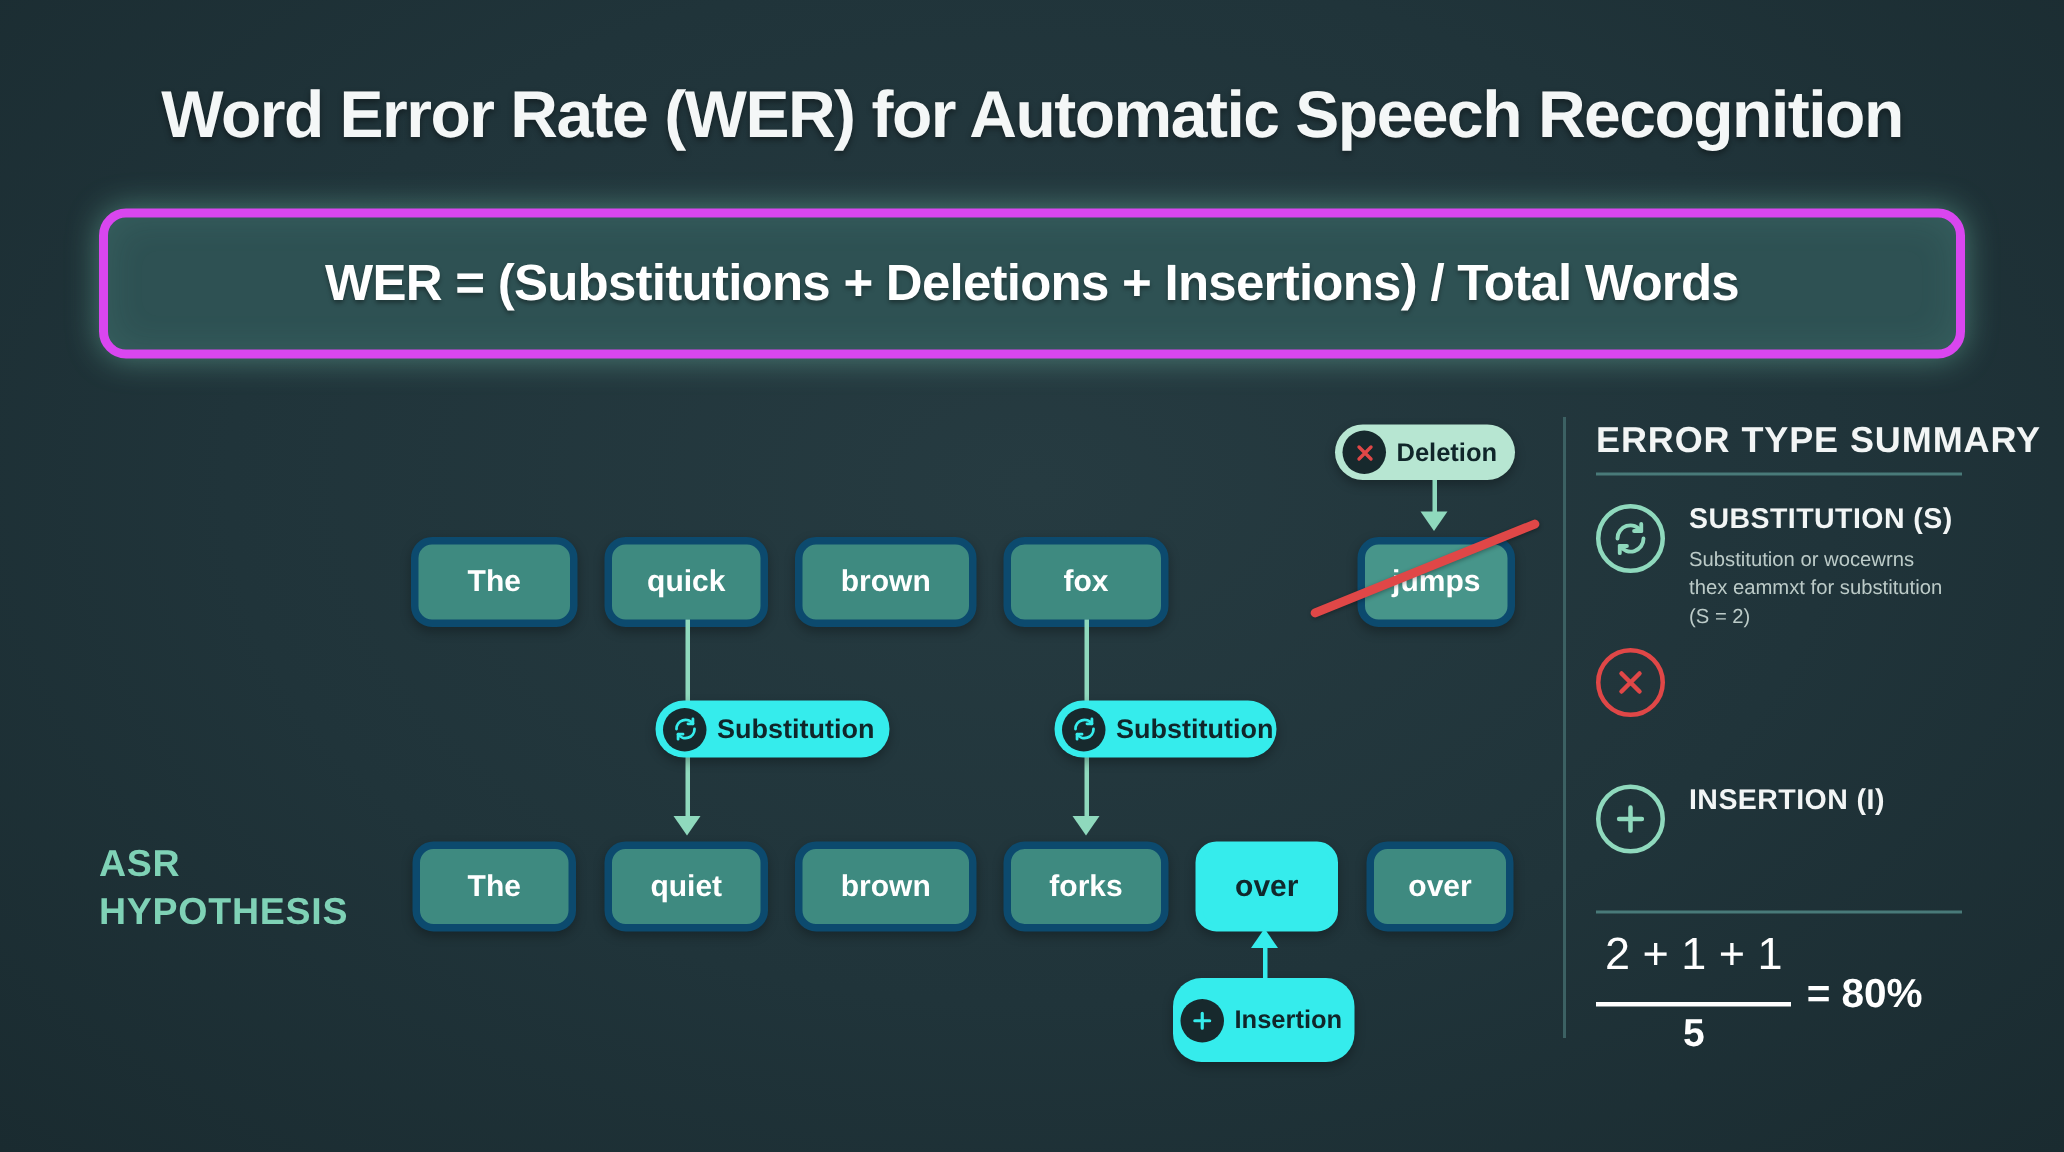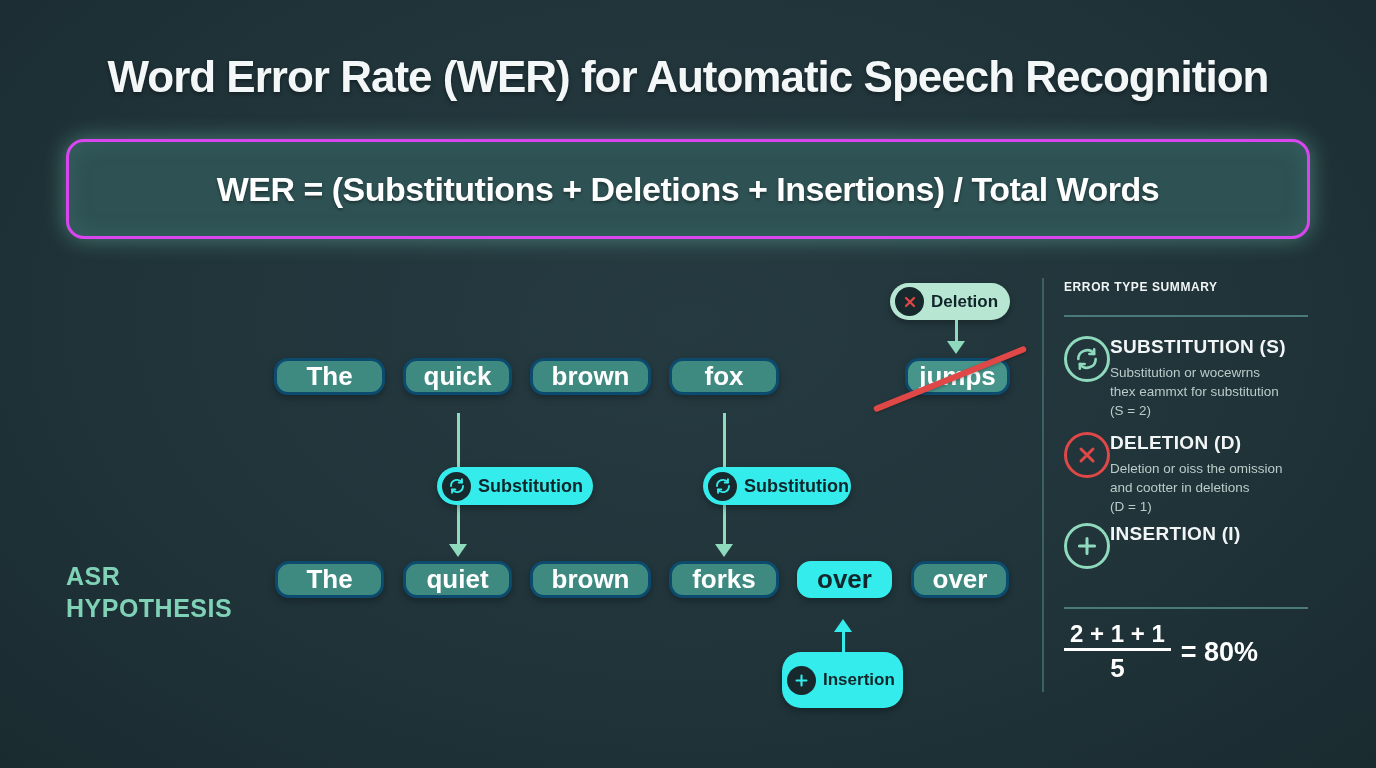--- a/index.html
+++ b/index.html
@@ -13,40 +13,40 @@
   
   .title{
     top:52px;left:0;width:1376px;text-align:center;
     color:#f4f7f7;font-size:44px;font-weight:bold;letter-spacing:-1px;
     text-shadow:0 2px 4px rgba(0,0,0,.4);
   }
 
   
   .formula-box{
     left:66px;top:139px;width:1244px;height:100px;box-sizing:border-box;
-    background:#2e5153;border:3px solid #d946ef;border-radius:18px;
+    background:#2e5153;border:6px solid #d946ef;border-radius:18px;
     box-shadow:0 0 22px rgba(140,235,205,.40), inset 0 0 26px rgba(140,235,205,.10);
     display:flex;align-items:center;justify-content:center;
   }
   .formula-text{
     color:#ffffff;font-size:34px;font-weight:bold;letter-spacing:-.5px;
     text-shadow:0 2px 3px rgba(0,0,0,.35);
   }
 
   
   .row-label{font-size:25px;font-weight:bold;line-height:32px;letter-spacing:.5px;}
   .ref-label{left:66px;top:357px;color:#f2f5f5;}
   .hyp-label{left:66px;top:560px;color:#7fd2b6;}
 
   
   .word{
-    height:37px;box-sizing:border-box;
-    background:#3e8a80;border:3px solid #0c4a6e;border-radius:14px;
-    display:flex;align-items:center;justify-content:center;
-    color:#ffffff;font-size:26px;font-weight:bold;
+    height:60px;box-sizing:border-box;
+    background:#3e8a80;border:5px solid #0c4a6e;border-radius:14px;
+    display:flex;align-items:center;justify-content:center;
+    color:#ffffff;font-size:20px;font-weight:bold;
     box-shadow:0 3px 7px rgba(0,0,0,.28);
   }
   .word.cyan{background:#35ecec;border-color:#35ecec;color:#10282c;}
   .word.deleted{background:#47958a;}
 
   
   .pill{
     box-sizing:border-box;border-radius:19px;display:flex;align-items:center;gap:7px;
     padding-left:5px;box-shadow:0 3px 7px rgba(0,0,0,.3);
   }
@@ -76,43 +76,43 @@
   .strike{
     left:868px;top:376px;width:164px;height:6px;border-radius:3px;
     background:#e04747;transform:rotate(-22deg);z-index:5;
     box-shadow:0 1px 3px rgba(0,0,0,.3);
   }
 
   
   .vdivider{left:1042px;top:278px;width:2px;height:414px;background:#3c6163;}
 
   
-  .sb-heading{left:1064px;top:280px;color:#f2f5f5;font-size:12px;font-weight:bold;letter-spacing:.6px;}
+  .sb-heading{left:1064px;top:280px;color:#f2f5f5;font-size:24px;font-weight:bold;letter-spacing:.6px;}
   .sb-line{left:1064px;width:244px;height:2px;background:#497a79;}
   .sb-line.l1{top:315px;}
   .sb-line.l2{top:607px;}
 
-  .sb-item{display:flex;width:246px;}
+  .sb-item{display:flex;gap:16px;width:246px;}
   .sb-item .ring{
     width:46px;height:46px;border-radius:50%;box-sizing:border-box;flex:0 0 auto;
     display:flex;align-items:center;justify-content:center;
   }
   .ring.mint{border:3px solid #8fd9bd;color:#8fd9bd;}
   .ring.red{border:3px solid #e04747;color:#e04747;}
   .sb-item .sb-title{color:#f2f5f5;font-size:19px;font-weight:bold;letter-spacing:.3px;margin-bottom:5px;}
   .sb-item .sb-desc{color:#bccbc8;font-size:13.5px;line-height:19px;}
   .sb-item1{left:1064px;top:336px;}
   .sb-item2{left:1064px;top:432px;}
   .sb-item3{left:1064px;top:523px;}
 
   
   .equation{left:1064px;top:620px;width:246px;display:flex;align-items:center;justify-content:flex-start;gap:10px;color:#ffffff;}
   .eq-lhs,.eq-rhs{font-size:27px;font-weight:bold;}
   .fraction{display:flex;flex-direction:column;align-items:center;}
-  .fraction .num{font-size:24px;font-weight:bold;padding:0 6px 0 6px;border-bottom:3px solid #ffffff;}
+  .fraction .num{font-size:30px;font-weight:normal;padding:0 6px 14px 6px;border-bottom:3px solid #ffffff;}
   .fraction .den{font-size:26px;font-weight:bold;padding-top:2px;}
 
   .icon-svg{display:block;}
 </style>
 </head>
 <body>
 
 <div class="abs title">Word Error Rate (WER) for Automatic Speech Recognition</div>
 
 <div class="abs formula-box">
@@ -213,28 +213,20 @@
     </div>
   </div>
 </div>
 
 <div class="abs sb-item sb-item2">
   <div class="ring red">
     <svg class="icon-svg" width="24" height="24" viewBox="0 0 24 24">
         <path d="M6 6l12 12M18 6L6 18" stroke="currentColor" stroke-width="3" stroke-linecap="round" fill="none"></path>
       </svg>
   </div>
-  <div>
-    <div class="sb-title">DELETION (D)</div>
-    <div class="sb-desc">
-      <div>Deletion or oiss the omission</div>
-      <div>and cootter in deletions</div>
-      <div>(D = 1)</div>
-    </div>
-  </div>
 </div>
 
 <div class="abs sb-item sb-item3">
   <div class="ring mint">
     <svg class="icon-svg" width="26" height="26" viewBox="0 0 24 24">
         <path d="M12 5v14M5 12h14" stroke="currentColor" stroke-width="2.8" stroke-linecap="round" fill="none"></path>
       </svg>
   </div>
   <div>
     <div class="sb-title">INSERTION (I)</div>

